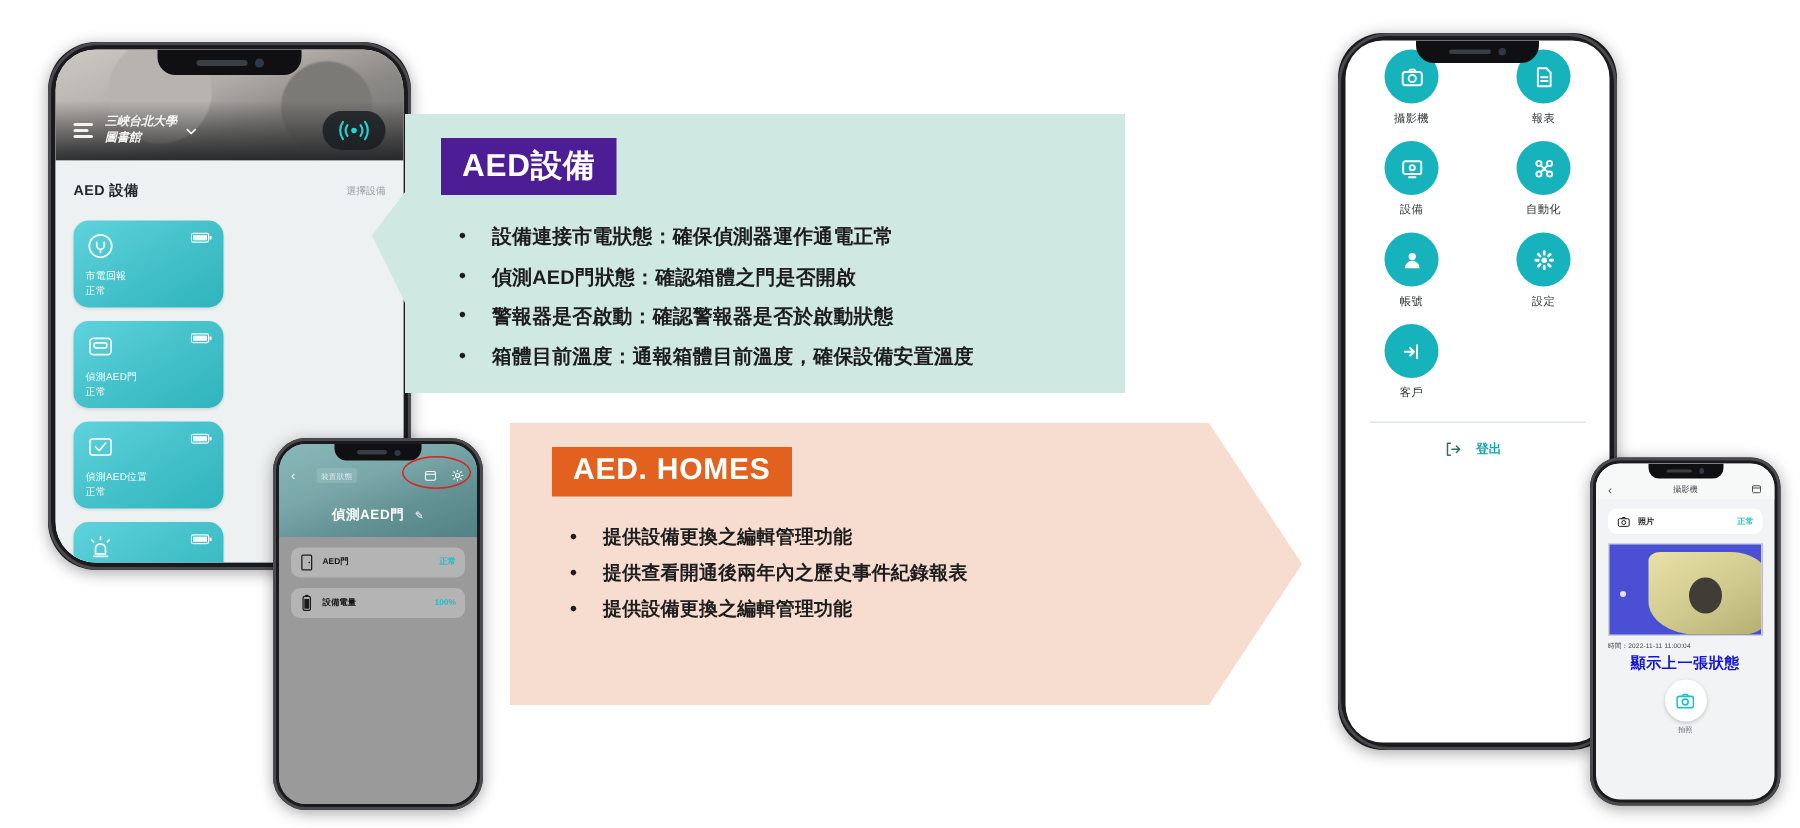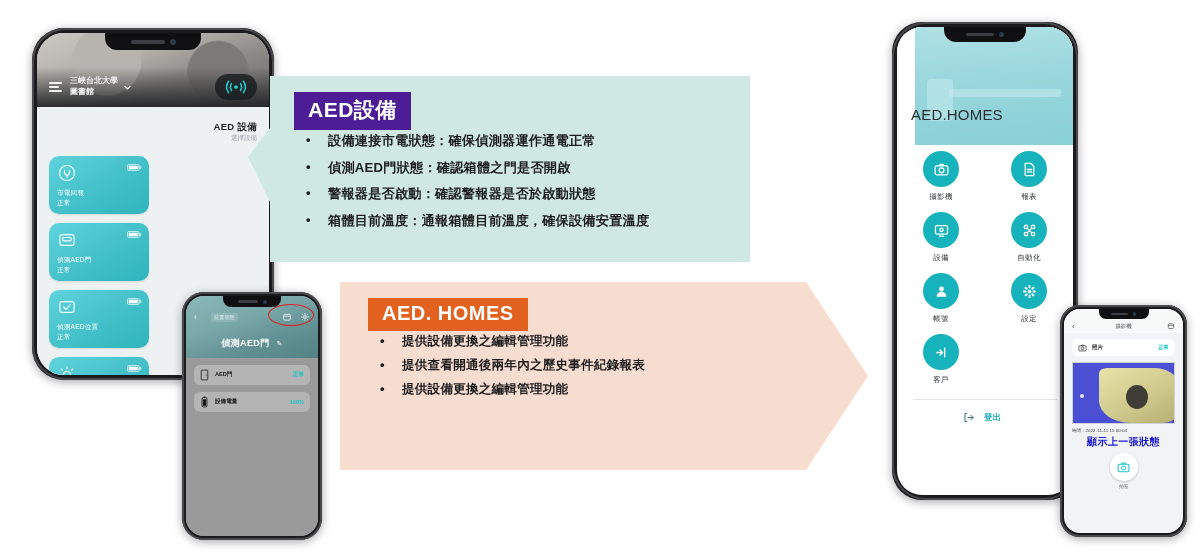--- a/index.html
+++ b/index.html
@@ -25,21 +25,21 @@
   .notch .spk { background:#3a3d41; border-radius:3px; }
   .notch .cam { background:#2b3a46; border-radius:50%; }
 
   
   #phone-left { left: 32px; top: 28px; width: 242px; height: 352px; border-radius: 32px; }
   #phone-left .screen { border-radius: 27px; }
   #phone-left .notch { width: 96px; height: 17px; }
   #phone-left .notch .spk { width: 34px; height: 4px; }
   #phone-left .notch .cam { width: 6px; height: 6px; }
 
-  .hero { position: relative; height: 74px; overflow: hidden; }
+  .hero { position: relative; height: 74px; overflow: hidden; font-style: italic; }
   .hero-img {
     position:absolute; inset:0;
     background:
       radial-gradient(circle at 78% 52%, #7d7a74 0 16%, transparent 17%),
       radial-gradient(circle at 30% 38%, #b9b4ac 0 20%, transparent 21%),
       linear-gradient(160deg,#cfcac2 0%, #b3ada5 38%, #8e8a85 62%, #6f6c69 100%);
     filter: saturate(.55);
   }
   .hero-scrim { position:absolute; left:0; right:0; bottom:0; height:40px;
                 background: linear-gradient(to top, rgba(28,30,32,.88), rgba(28,30,32,0)); }
@@ -48,21 +48,21 @@
   .burger { width:13px; display:flex; flex-direction:column; gap:2.5px; flex:none; cursor:pointer; }
   .burger span { height:1.6px; background:#f2f2f2; border-radius:1px; display:block; }
   .burger span:nth-child(2){ width:75%; }
   .loc { color:#f4f4f4; font-size:8px; line-height:1.32; margin-left:8px; font-weight:600; }
   .chev-dn { margin-left:5px; width:9px; height:9px; flex:none; }
   .wifi-badge { margin-left:auto; width:42px; height:26px; border-radius:13px;
                 background: rgba(25,28,30,.82); display:flex; align-items:center; justify-content:center; }
   .wifi-badge svg { width:24px; height:16px; }
 
   .sheet { background:#eef1f2; height: calc(100% - 74px); padding: 14px 12px 0; }
-  .sheet-head { display:flex; align-items:flex-end; margin-bottom: 13px; flex-direction: column; }
+  .sheet-head { display:flex; align-items:center; margin-bottom: 13px; }
   .sheet-title { font-size:9.5px; font-weight:700; color:#232629; letter-spacing:.3px; }
   .sheet-link { margin-left:auto; font-size:6.5px; color:#9aa1a5; }
 
   .card-grid { display:flex; flex-wrap:wrap; gap: 9px 9px; }
   .dcard { width: 100px; height: 58px; border-radius: 10px; position:relative;
            background: linear-gradient(148deg, #5fd3dd 0%, #46c2cb 48%, #2fb4bd 100%);
            padding: 7px 8px 0; color:#ffffff; overflow:hidden; cursor:pointer;
            box-shadow: 0 1px 2px rgba(0,0,0,.10); }
   .dcard .ic { width: 20px; height: 20px; opacity:.95; }
   .dcard .batt { position:absolute; top:7px; right:7px; width:15px; height:9px; opacity:.95; }
@@ -173,21 +173,21 @@
   }
   #callout-homes {
     left: 340px; top: 282px; width: 528px; height: 188px;
     background: #f7dcd0;
     clip-path: polygon(0 0, calc(100% - 62px) 0, 100% 50%, calc(100% - 62px) 100%, 0 100%);
     padding: 16px 0 0 28px;
   }
   .co-label { display:inline-block; color:#ffffff; font-weight:700; letter-spacing:.5px; }
   #callout-aed .co-label { background:#4c1d95; font-size: 21px; padding: 4px 14px 6px; }
   #callout-homes .co-label { background:#e2611f; font-size: 20px; padding: 4px 14px 6px; }
-  .co-list { list-style:none; margin-top: 2px; }
+  .co-list { list-style:none; margin-top: 19px; }
   .co-list li { position:relative; padding-left: 34px; font-size: 13.2px; font-weight:700;
                 color:#1d1d1d; line-height: 1.34; margin-bottom: 9px; letter-spacing:.2px; }
   .co-list li::before { content:"•"; position:absolute; left: 12px; top:-1px; font-size: 13px; }
   #callout-homes .co-list li { font-size: 12.6px; margin-bottom: 7px; }
 </style>
 </head>
 <body>
 
 <div class="phone" id="phone-left">
   <div class="screen">
@@ -367,27 +367,20 @@
   </div>
 </div>
 
 <div class="phone" id="phone-right">
   <div class="screen">
     <div class="notch">
       <div class="spk"></div>
       <div class="cam"></div>
     </div>
 
-    <div class="r-hero">
-      <div class="r-hero-img"></div>
-      <div class="r-furn" style="left:52px;top:62px;width:112px;height:8px;border-radius:2px;"></div>
-      <div class="r-furn" style="left:30px;top:52px;width:26px;height:42px;border-radius:4px;"></div>
-      <div class="r-hero-tint"></div>
-      <div class="r-brand">AED.HOMES</div>
-    </div>
 
     <div class="r-menu">
       <div class="r-grid">
 
         <div class="r-item">
           <div class="r-bub">
             <svg viewBox="0 0 24 24" fill="none" stroke="#ffffff" stroke-width="1.8">
               <rect x="3" y="7" width="18" height="12.5" rx="2.5"></rect>
                 <circle cx="12" cy="13.2" r="3.4"></circle>
               <path d="M8.5 7l1.6-2.2h3.8L15.5 7" stroke-linejoin="round"></path>

